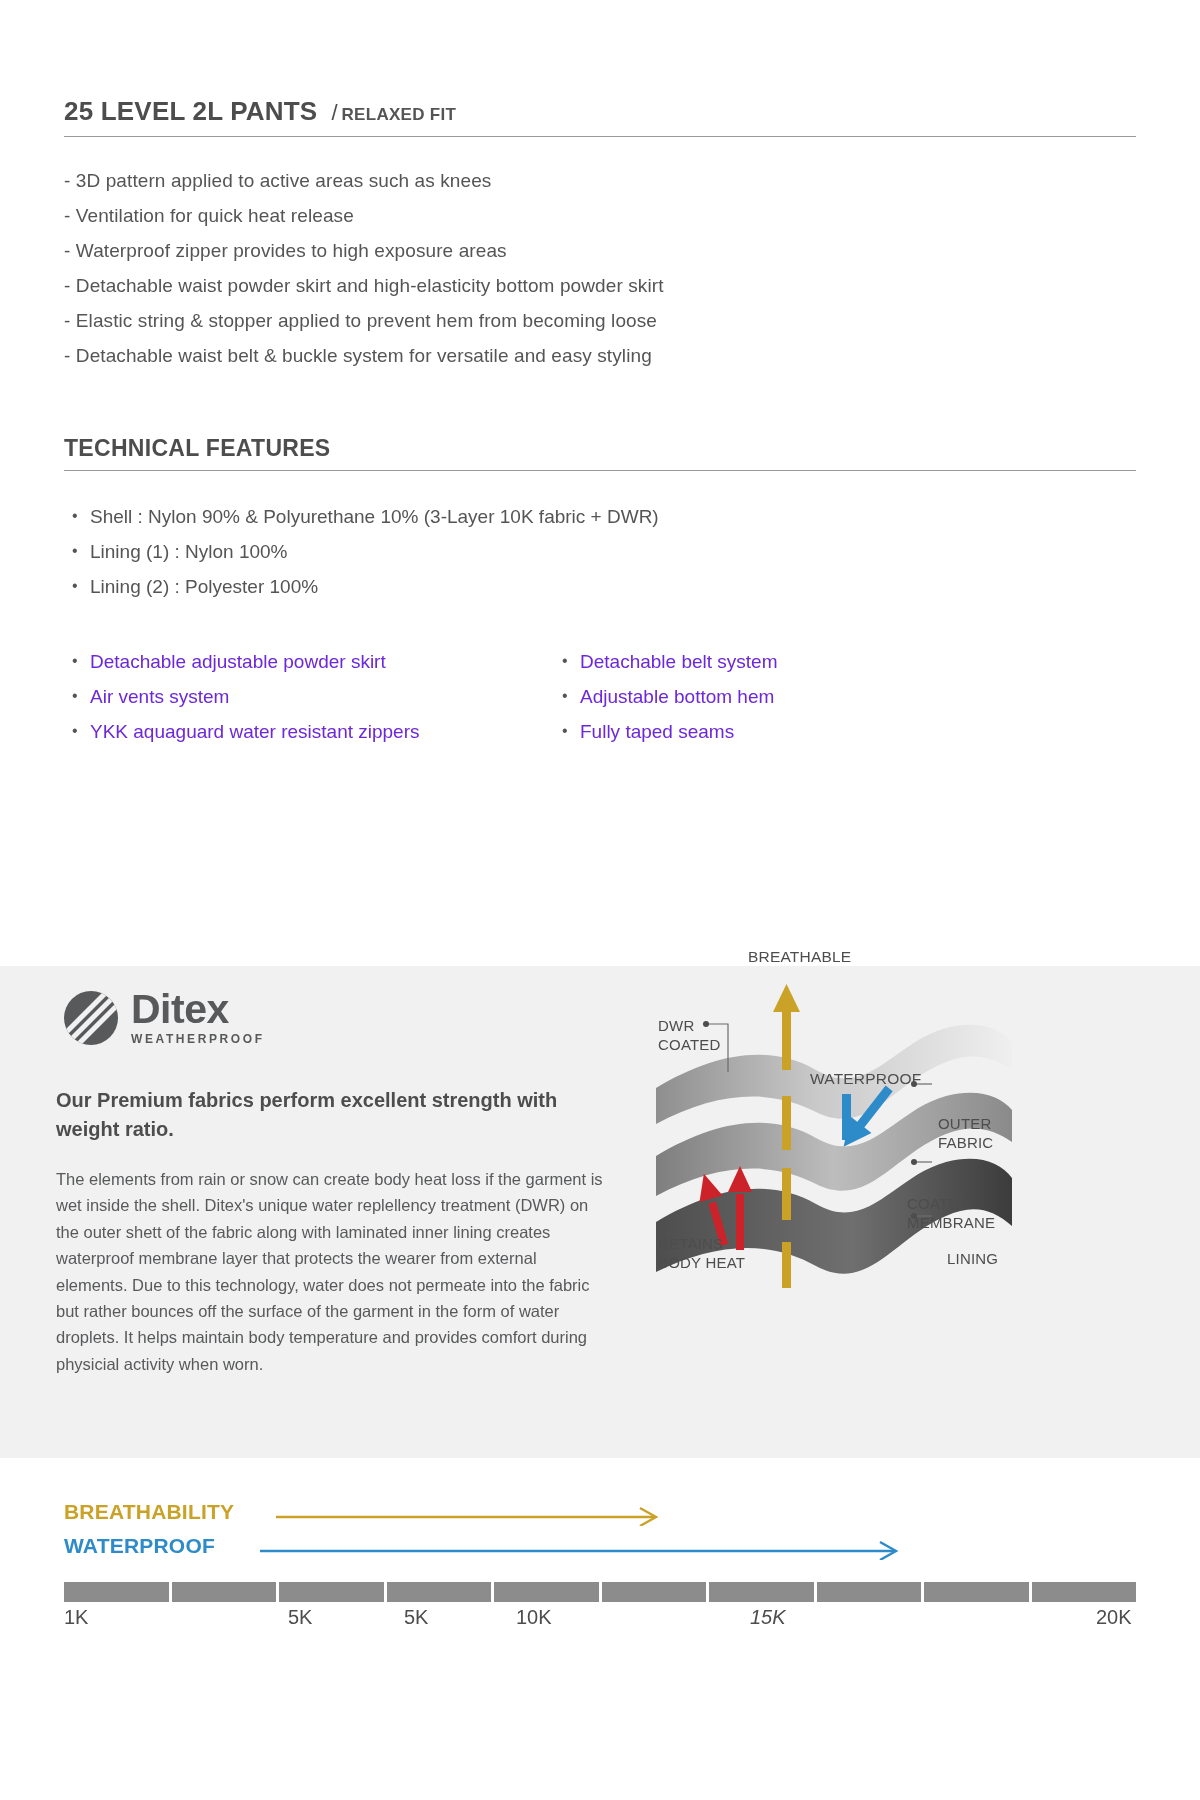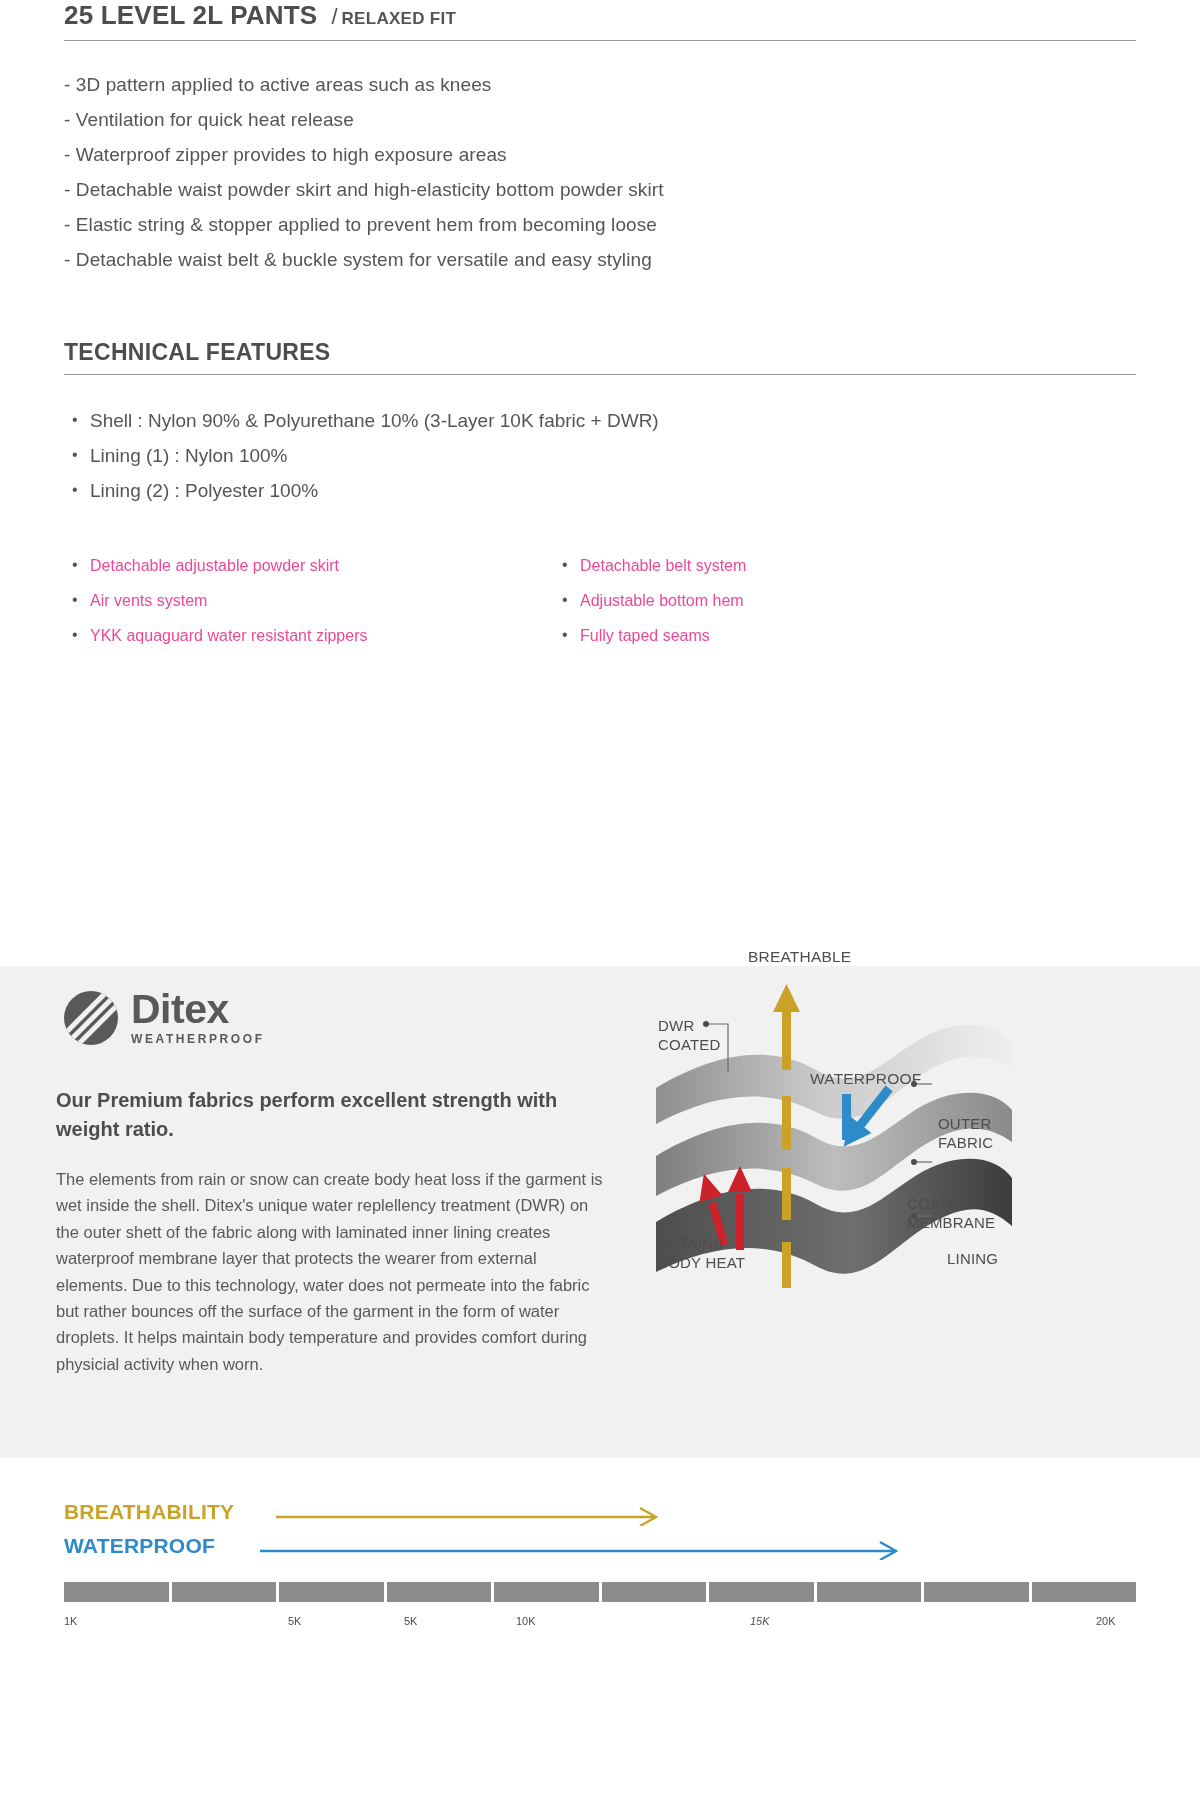--- a/index.html
+++ b/index.html
@@ -9,20 +9,21 @@
     font-family:"Liberation Sans", sans-serif;
     color:#4a4a4a;
     -webkit-font-smoothing:antialiased;
   }
   .page{position:relative;width:1200px;height:1800px;overflow:hidden;}
 
   
   .top{padding:0 64px;}
   .title-row{
     display:flex;align-items:baseline;
+    padding-top:96px;
     border-bottom:1.5px solid #9a9a9a;
     padding-bottom:9px;
   }
   .title-main{
     font-size:26px;font-weight:bold;color:#4d4d4d;
     letter-spacing:.2px;
   }
   .title-sep{font-size:22px;color:#4d4d4d;margin:0 4px 0 14px;font-weight:400;}
   .title-sub{font-size:17px;font-weight:bold;color:#555;letter-spacing:.3px;}
 
@@ -48,21 +49,21 @@
   }
   .spec-list li:before{
     content:"•";position:absolute;left:0;top:-1px;color:#555;font-size:16px;
   }
 
   .two-col{display:flex;margin-top:40px;margin-left:8px;}
   .col{flex:0 0 auto;}
   .col.left{width:490px;}
   .col ul{margin:0;padding:0;list-style:none;}
   .col li{
-    font-size:16px;line-height:35px;color:#ec4899;
+    font-size:19px;line-height:35px;color:#6d28d9;
     padding-left:18px;position:relative;
   }
   .col li:before{
     content:"•";position:absolute;left:0;top:-1px;color:#555;font-size:16px;
   }
 
   
   .panel{
     position:absolute;left:0;top:966px;width:1200px;height:492px;
     background:#f1f1f1;
@@ -127,21 +128,21 @@
   .name-water{color:#2e8bc9;}
 
   .bar-wrap{
     position:relative;margin:18px 64px 0 64px;height:20px;
     display:flex;gap:3px;
   }
   .seg{flex:1 1 0;background:#8c8c8c;height:20px;}
 
   .ticks{position:relative;margin:0 64px;height:26px;}
   .tick{
-    position:absolute;top:13px;font-size:11px;color:#4d4d4d;font-weight:400;
+    position:absolute;top:4px;font-size:20px;color:#4d4d4d;font-weight:400;
   }
 </style>
 </head>
 <body>
 
 <div class="page">
 
   <div class="top">
 
     <div class="title-row">

